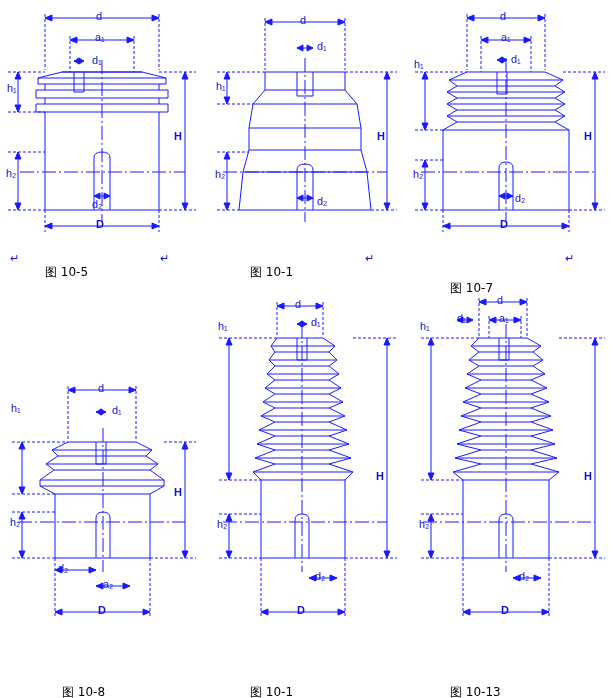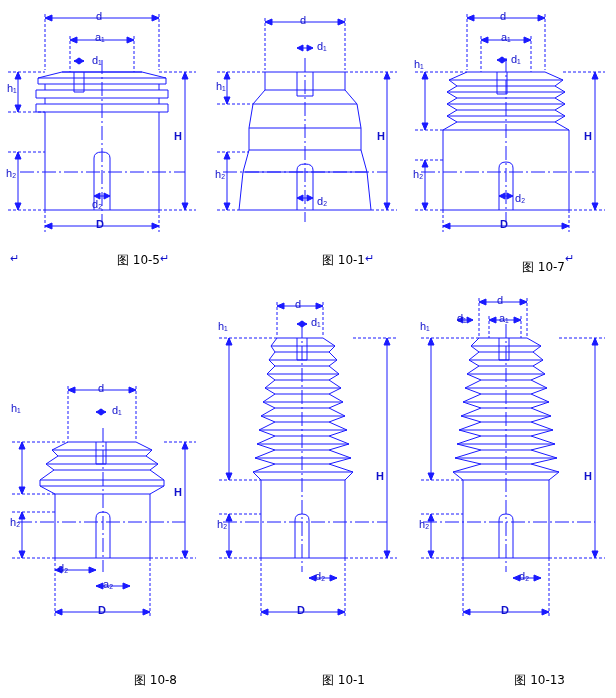--- a/index.html
+++ b/index.html
@@ -1,19 +1,19 @@
 <!DOCTYPE html>
 <html><head>
 <meta charset="utf-8">
 <style>
   html,body{margin:0;padding:0;background:#ffffff;}
   body{width:616px;height:698px;font-family:"Liberation Sans",sans-serif;position:relative;overflow:hidden;}
   .sheet{position:relative;width:616px;height:698px;}
   .fig{position:absolute;}
-  .cap{position:absolute;text-align:right;color:#000;font-size:12px;font-family:"DejaVu Sans","Liberation Sans",sans-serif;white-space:nowrap;}
+  .cap{position:absolute;text-align:left;color:#000;font-size:12px;font-family:"DejaVu Sans","Liberation Sans",sans-serif;white-space:nowrap;margin-top:12px;}
   .mark{position:absolute;color:#1111cc;font-size:11px;}
   svg{display:block;overflow:visible;}
   .pilcrow{position:absolute;color:#1111cc;font-size:11px;}
 </style>
 </head>
 <body>
 
 <div class="sheet">
 
   <div class="fig" style="left:0px;top:0px;width:205px;height:250px;">
@@ -207,21 +207,21 @@
     </svg>
     <span class="mark" style="left:95px;top:10px;">d</span>
     <span class="mark" style="left:96px;top:31px;">a₁</span>
     <span class="mark" style="left:106px;top:53px;">d₁</span>
     <span class="mark" style="left:9px;top:58px;">h₁</span>
     <span class="mark" style="left:8px;top:168px;">h₂</span>
     <span class="mark" style="left:179px;top:130px;font-weight:bold;">H</span>
     <span class="mark" style="left:110px;top:192px;">d₂</span>
     <span class="mark" style="left:95px;top:218px;font-weight:bold;">D</span>
   </div>
-  <div class="cap" style="left:450px;top:259px;width:115px;">图 10-7</div>
+  <div class="cap" style="left:450px;top:268px;width:115px;">图 10-7</div>
   <span class="pilcrow" style="left:565px;top:252px;">↵</span>
 
   <div class="fig" style="left:0px;top:290px;width:205px;height:380px;">
     <svg width="205" height="380" viewBox="0 0 205 380">
       <g stroke="#1a1aff" fill="none" stroke-width="1">
         <path d="M68,152 L136,152 L152,160 L146,166 L158,174 L150,180 L164,190 L164,196 L150,204 L150,268 L55,268 L55,204 L40,196 L40,190 L54,180 L46,174 L58,166 L52,160 Z"></path>
         <path d="M52,160 L152,160"></path>
         <path d="M58,166 L146,166"></path>
         <path d="M46,174 L158,174"></path>
         <path d="M54,180 L150,180"></path>

